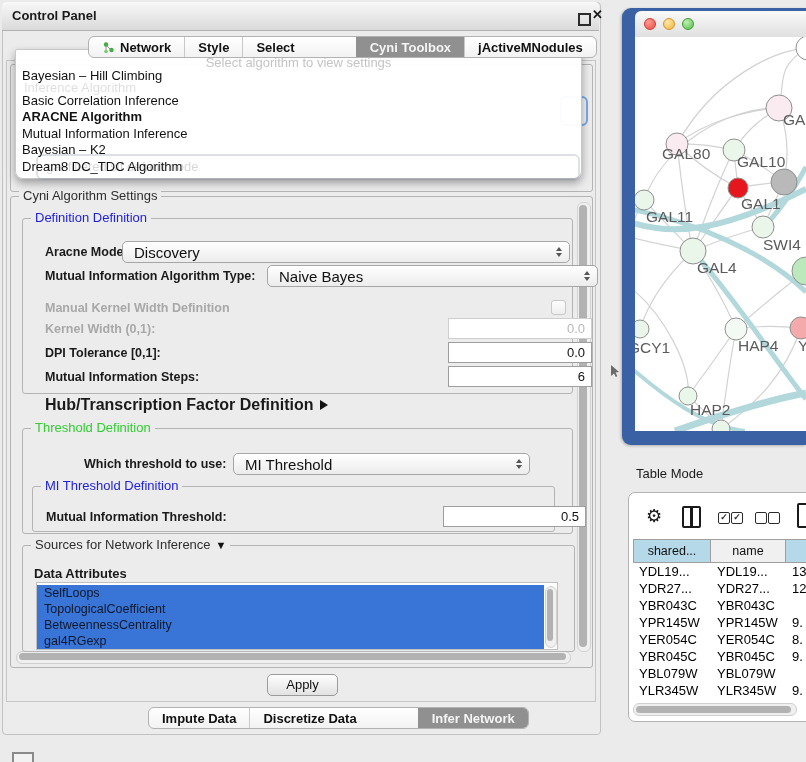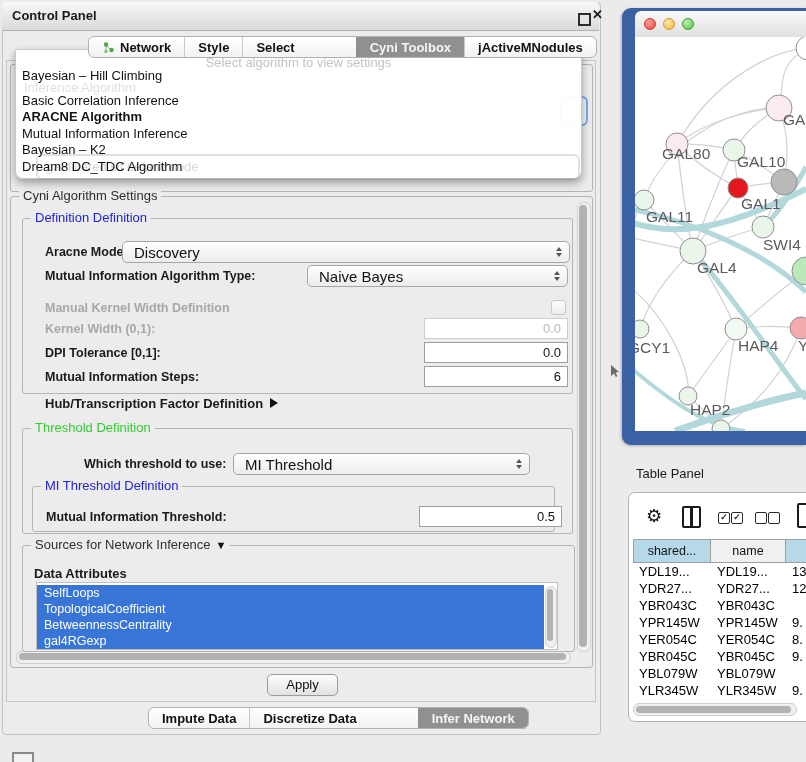--- a/index.html
+++ b/index.html
@@ -22,25 +22,25 @@
   .gtitle{position:absolute;top:-9px;left:8px;background:#ececec;padding:0 4px;font-size:13px;color:#2e2e2e;white-space:nowrap;}
   .gtitle.blue{color:#2222dd;}
   .gtitle.green{color:#33cc33;}
   .lbl{position:absolute;font-size:12.5px;font-weight:bold;color:#1a1a1a;white-space:nowrap;}
   .lbl.dis{color:#a8a8a8;}
   .combo{position:absolute;border:1px solid #a6a6a6;border-radius:5px;background:linear-gradient(#ffffff,#ececec);font-size:15px;color:#111;display:flex;align-items:center;padding-left:11px;box-sizing:border-box;height:22px;}
   .spin{position:absolute;right:7px;top:0;bottom:0;display:flex;flex-direction:column;justify-content:center;gap:2px;}
   .spin i{display:block;width:0;height:0;}
   .spin .up{border-left:3.5px solid transparent;border-right:3.5px solid transparent;border-bottom:4.5px solid #555;}
   .spin .dn{border-left:3.5px solid transparent;border-right:3.5px solid transparent;border-top:4.5px solid #555;}
-  .field{position:absolute;border:1px solid #9e9e9e;background:#fff;font-size:13px;color:#111;text-align:right;padding:0 6px;box-sizing:border-box;height:21px;line-height:19px;}
+  .field{position:absolute;border:1px solid #9e9e9e;background:#fff;font-size:13px;color:#111;text-align:right;padding:0 6px;box-sizing:border-box;height:21px;line-height:19px;margin-left:24px;}
   .field.dis{border-color:#cecece;color:#b8b8b8;}
   .chk{position:absolute;width:13px;height:13px;border:1px solid #c8c8c8;border-radius:3px;background:linear-gradient(#fdfdfd,#eee);}
   .attr-list{position:absolute;left:36px;top:582px;width:522px;height:68px;background:#fff;border:1px solid #c0c0c0;overflow:hidden;padding-top:2px;box-sizing:border-box;}
-  .attr-item{height:16px;line-height:16px;background:#3875d7;color:#ffffff;font-size:12.5px;padding-left:7px;margin-right:13px;}
+  .attr-item{height:16px;line-height:16px;background:#3875d7;color:#0f172a;font-size:12.5px;padding-left:7px;margin-right:13px;}
   .vtrack{position:absolute;background:#f0f0f0;border:1px solid #d2d2d2;border-radius:6px;}
   .vthumb{position:absolute;background:#b2b2b2;border-radius:5px;}
   .btn{position:absolute;border:1px solid #9b9b9b;border-radius:5px;background:linear-gradient(#fdfdfd,#e2e2e2);font-size:13px;color:#111;text-align:center;line-height:20px;box-sizing:border-box;}
   
   .dropdown{left:15px;top:49px;width:565px;height:128px;background:rgba(255,255,255,0.97);border:1px solid #c8c8c8;border-radius:2px 2px 8px 8px;box-shadow:0 4px 9px rgba(0,0,0,0.35);z-index:40;}
   .dd-hint{position:absolute;left:0;top:5px;width:100%;text-align:center;font-size:13px;color:#c4c4c4;}
   .dd-item{position:absolute;left:6px;font-size:13px;color:#111;white-space:nowrap;}
   .dd-item.strong{font-weight:bold;}
   .ghost{position:absolute;color:#000;opacity:0.13;font-size:13px;white-space:nowrap;}
   .ghost-combo{position:absolute;left:20px;top:104px;width:540px;height:22px;border:2px solid rgba(100,120,140,0.22);border-radius:6px;}
@@ -109,41 +109,41 @@
   <div class="abs lbl" style="left:45px;top:245px;">Aracne Mode:</div>
   <div class="abs combo" style="left:122px;top:241px;width:448px;">
     <span>Discovery</span>
     <span class="spin">
         <i class="up"></i>
         <i class="dn"></i>
       </span>
   </div>
 
   <div class="abs lbl" style="left:45px;top:269px;">Mutual Information Algorithm Type:</div>
-  <div class="abs combo" style="left:267px;top:265px;width:261px;margin-left:40px;">
+  <div class="abs combo" style="left:267px;top:265px;width:331px;">
     <span>Naive Bayes</span>
     <span class="spin">
         <i class="up"></i>
         <i class="dn"></i>
       </span>
   </div>
 
   <div class="abs lbl dis" style="left:45px;top:301px;">Manual Kernel Width Definition</div>
   <div class="abs chk" style="left:551px;top:300px;"></div>
 
   <div class="abs lbl dis" style="left:45px;top:322px;">Kernel Width (0,1):</div>
   <div class="abs field dis" style="left:424px;top:318px;width:144px;">0.0</div>
 
   <div class="abs lbl" style="left:45px;top:346px;">DPI Tolerance [0,1]:</div>
   <div class="abs field" style="left:424px;top:342px;width:144px;">0.0</div>
 
   <div class="abs lbl" style="left:45px;top:370px;">Mutual Information Steps:</div>
   <div class="abs field" style="left:424px;top:366px;width:144px;">6</div>
 
-  <div class="abs lbl" style="left:45px;top:396px;font-size:13px;">
+  <div class="abs lbl" style="left:45px;top:396px;font-size:16px;">
     <span>Hub/Transcription Factor Definition</span><span class="arrow-right"></span>
   </div>
 
   <div class="abs grp" style="left:22px;top:428px;width:549px;height:104px;">
     <span class="gtitle green">Threshold Definition</span>
   </div>
   <div class="abs lbl" style="left:84px;top:457px;">Which threshold to use:</div>
   <div class="abs combo" style="left:233px;top:453px;width:297px;">
     <span>MI Threshold</span>
     <span class="spin">
@@ -299,21 +299,21 @@
           <text x="62" y="236">GAL4</text>
           <text x="-7" y="316">GCY1</text>
           <text x="103" y="314">HAP4</text>
           <text x="163" y="314">Y</text>
           <text x="55" y="378">HAP2</text>
         </g>
       </svg>
     </div>
   </div>
 
-  <div class="abs tp-title">Table Panel</div>
+  <div class="abs tp-title">Table Mode</div>
 
   <div class="abs table-window">
 
     <div class="ticon" style="left:17px;top:12px;font-size:18px;">⚙</div>
     <div class="ticon cols-icon" style="left:53px;top:13px;">
         <i></i>
       </div>
     <div class="cb" style="left:89px;top:19px;">✓</div>
     <div class="cb" style="left:102px;top:19px;">✓</div>
     <div class="cb" style="left:126px;top:19px;"></div>

